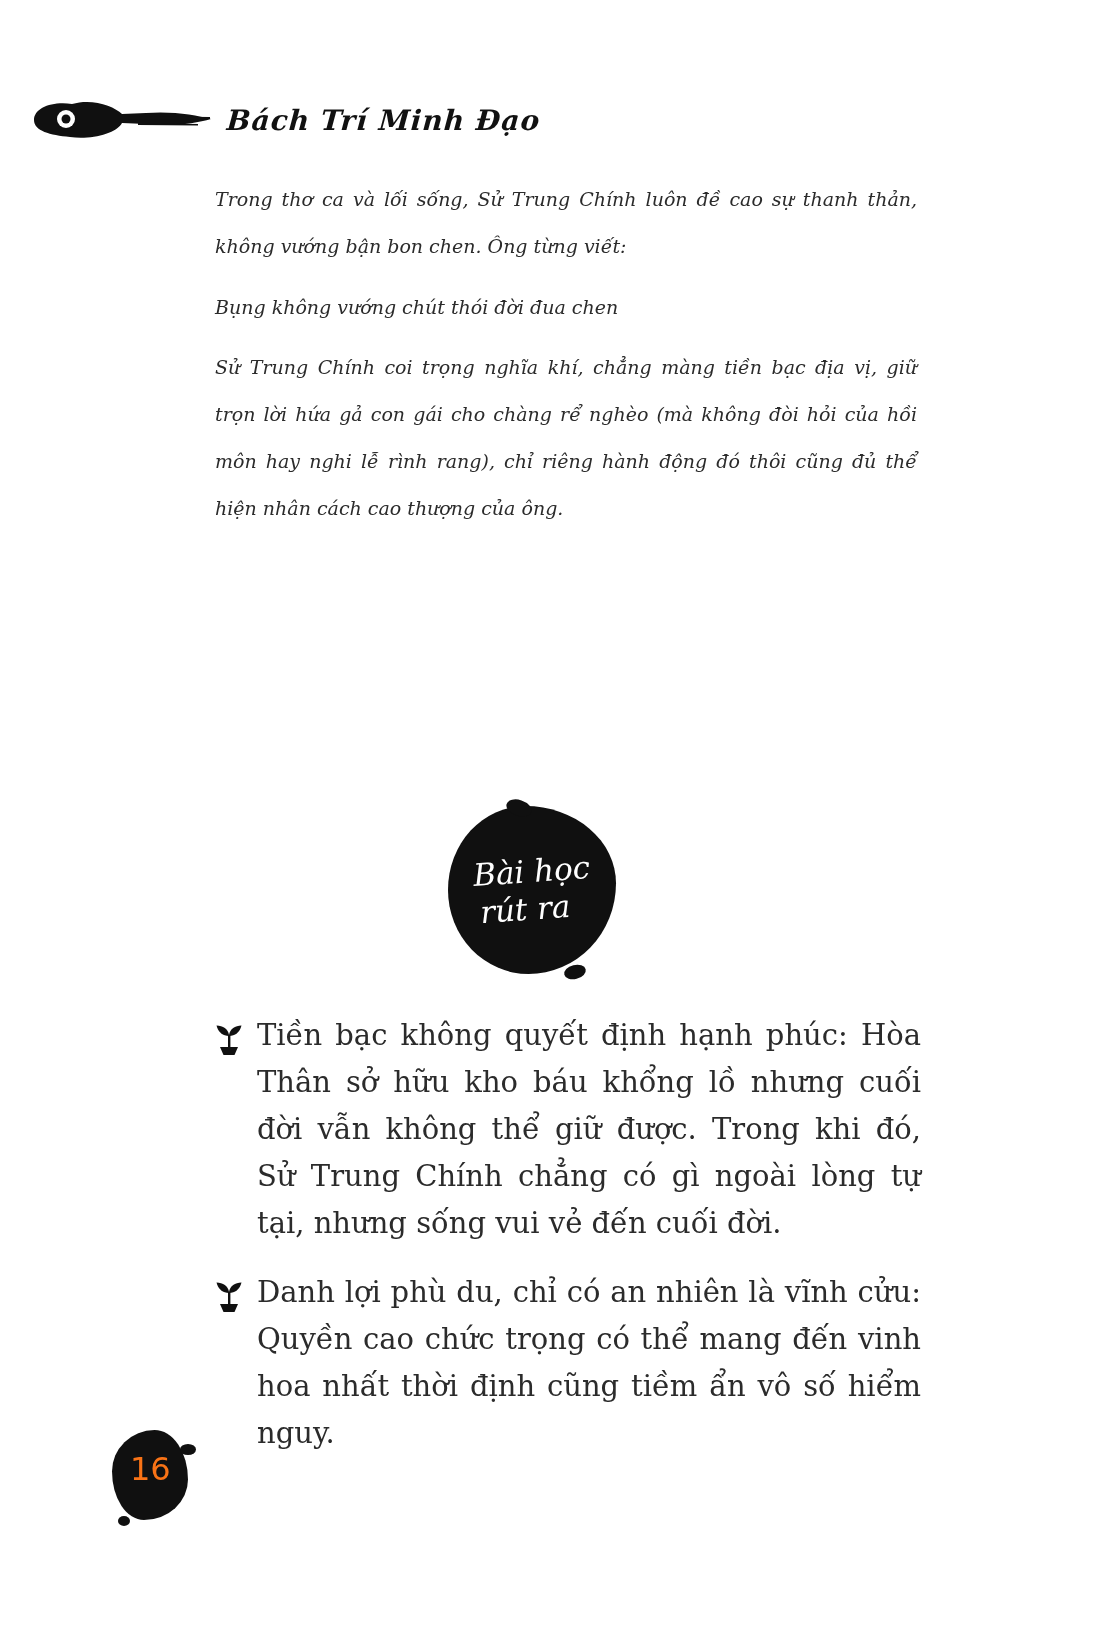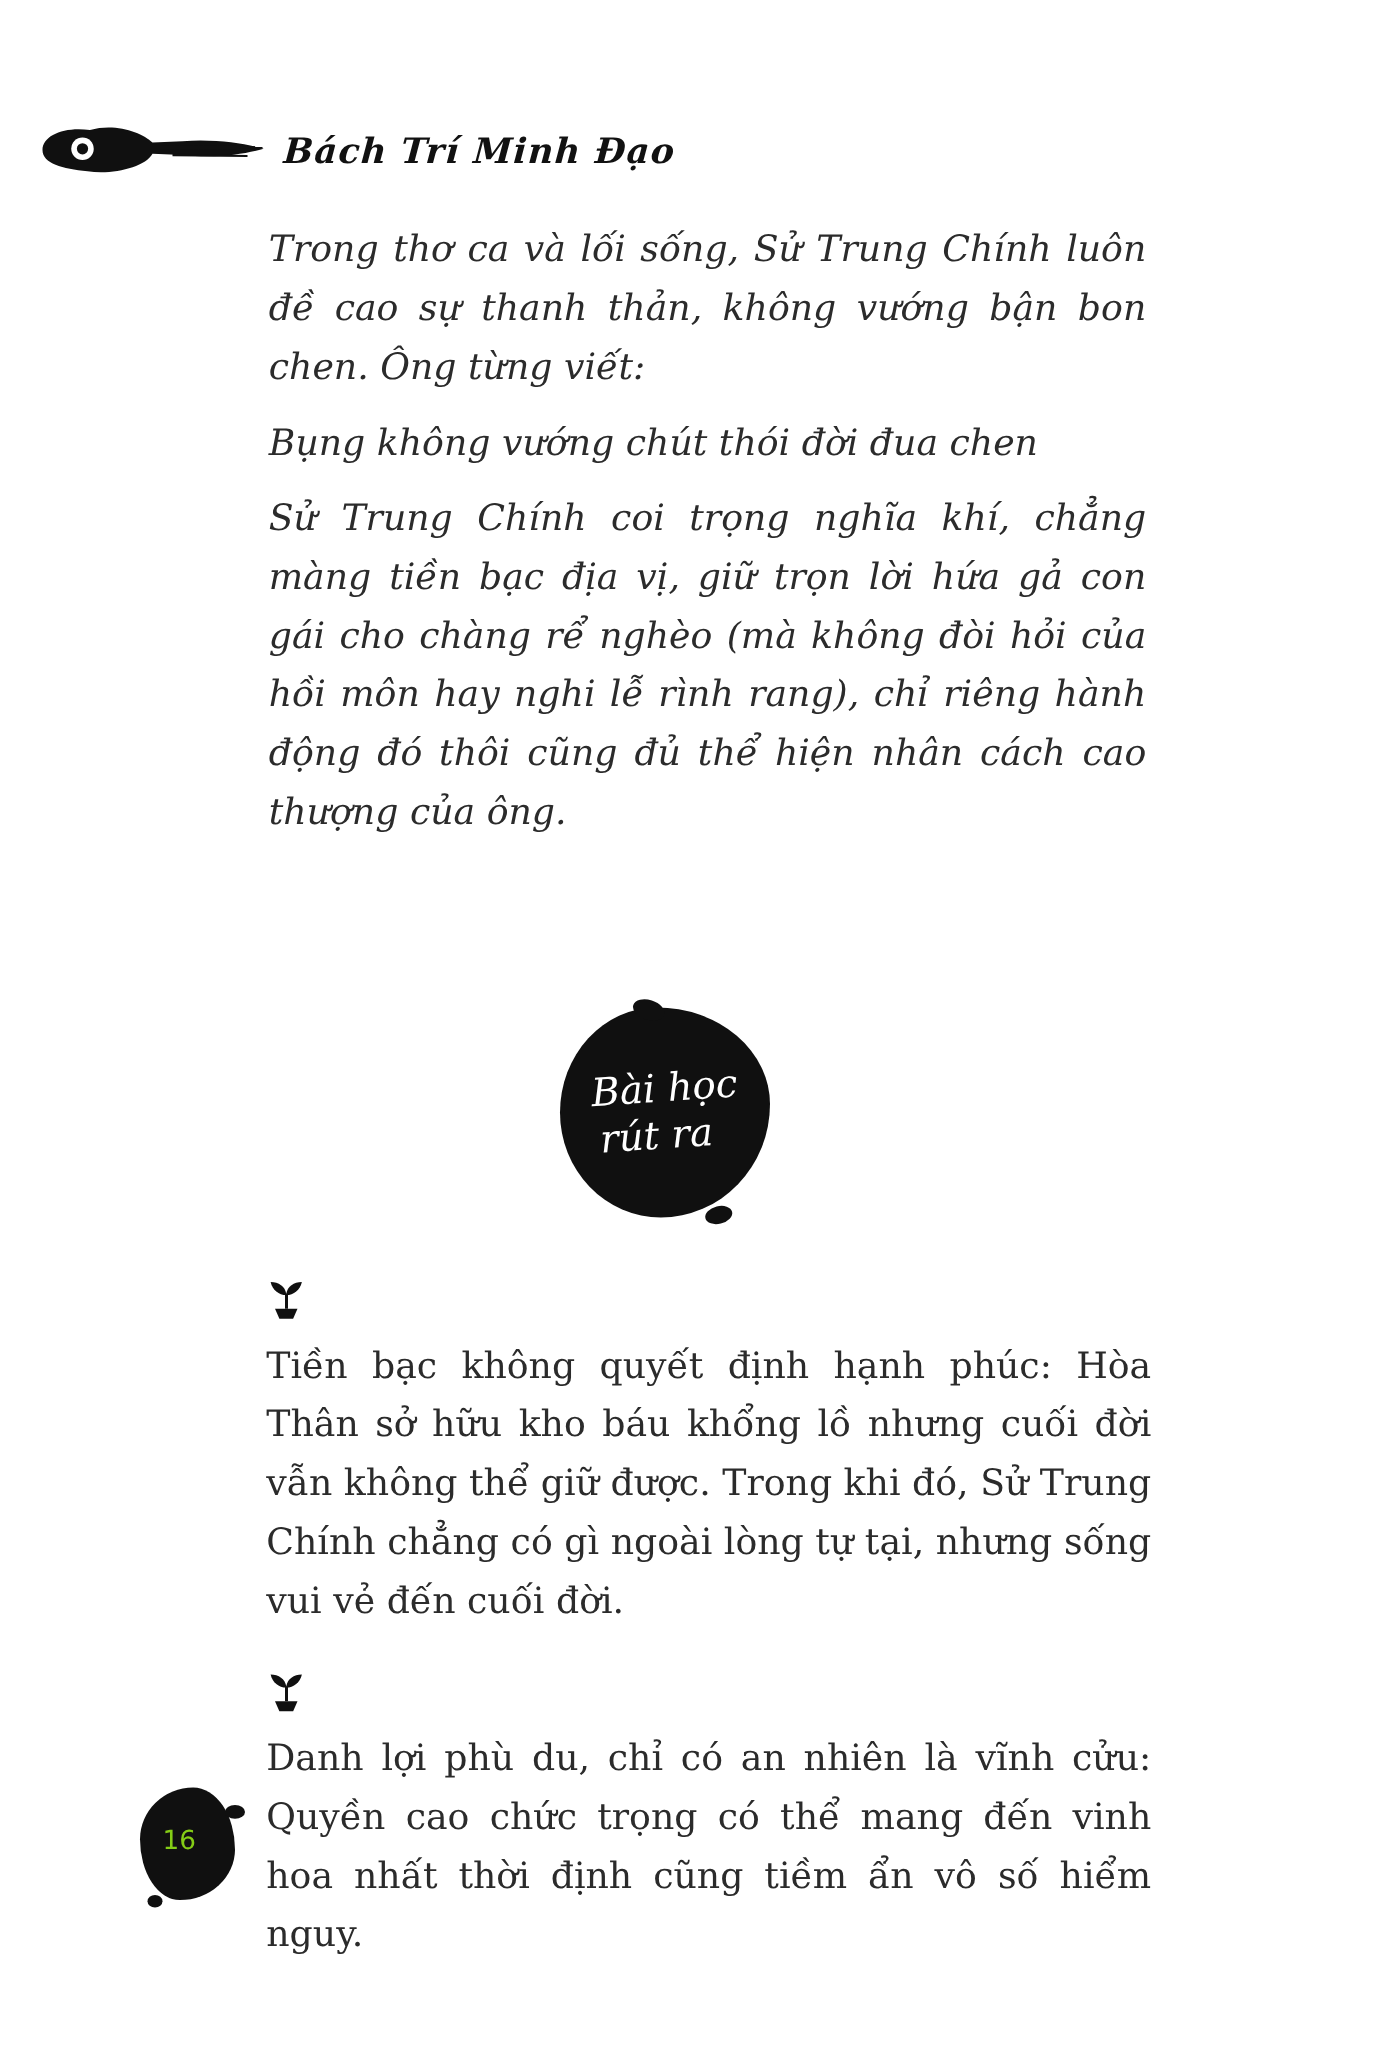--- a/index.html
+++ b/index.html
@@ -33,21 +33,21 @@
     color: #111;
     transform: skewX(-4deg);
   }
 
   
   .content {
     position: absolute;
     left: 215px;
     top: 176px;
     width: 702px;
-    font-size: 29px;
+    font-size: 19px;
     font-style: italic;
     line-height: 47px;
   }
   .intro { margin: 0 0 14px 0; text-align: justify; }
   .poem p { margin: 0 0 13px 0; }
   .paragraph { margin: 4px 0 0 0; text-align: justify; }
 
   
   .badge {
     position: absolute;
@@ -96,21 +96,20 @@
     top: 1012px;
     width: 708px;
     font-size: 29px;
     line-height: 47px;
   }
   .lesson {
     display: flex;
     align-items: flex-start;
     gap: 12px;
     margin-bottom: 22px;
-    flex-direction: column;
   }
   .lesson-icon { flex: 0 0 32px; padding-top: 9px; }
   .lesson-icon svg { display: block; }
   .lesson-text { text-align: justify; }
 
   
   .page-blob {
     position: absolute;
     left: 112px;
     top: 1430px;
@@ -131,24 +130,24 @@
     content: "";
     position: absolute;
     left: 6px; bottom: -6px;
     width: 12px; height: 10px;
     background: #101010;
     border-radius: 50%;
   }
   .page-number {
     position: absolute;
     left: 18px;
-    top: 30px;
-    color: #84cc16;
+    top: 20px;
+    color: #f97316;
     font-family: "DejaVu Sans", "Liberation Sans", sans-serif;
-    font-size: 21px;
+    font-size: 32px;
   }
 </style>
 </head>
 <body>
 
 <div class="page">
 
   <div class="header">
     <span class="brush-icon">
       <svg width="185" height="44" viewBox="0 0 185 44" xmlns="http://www.w3.org/2000/svg">

